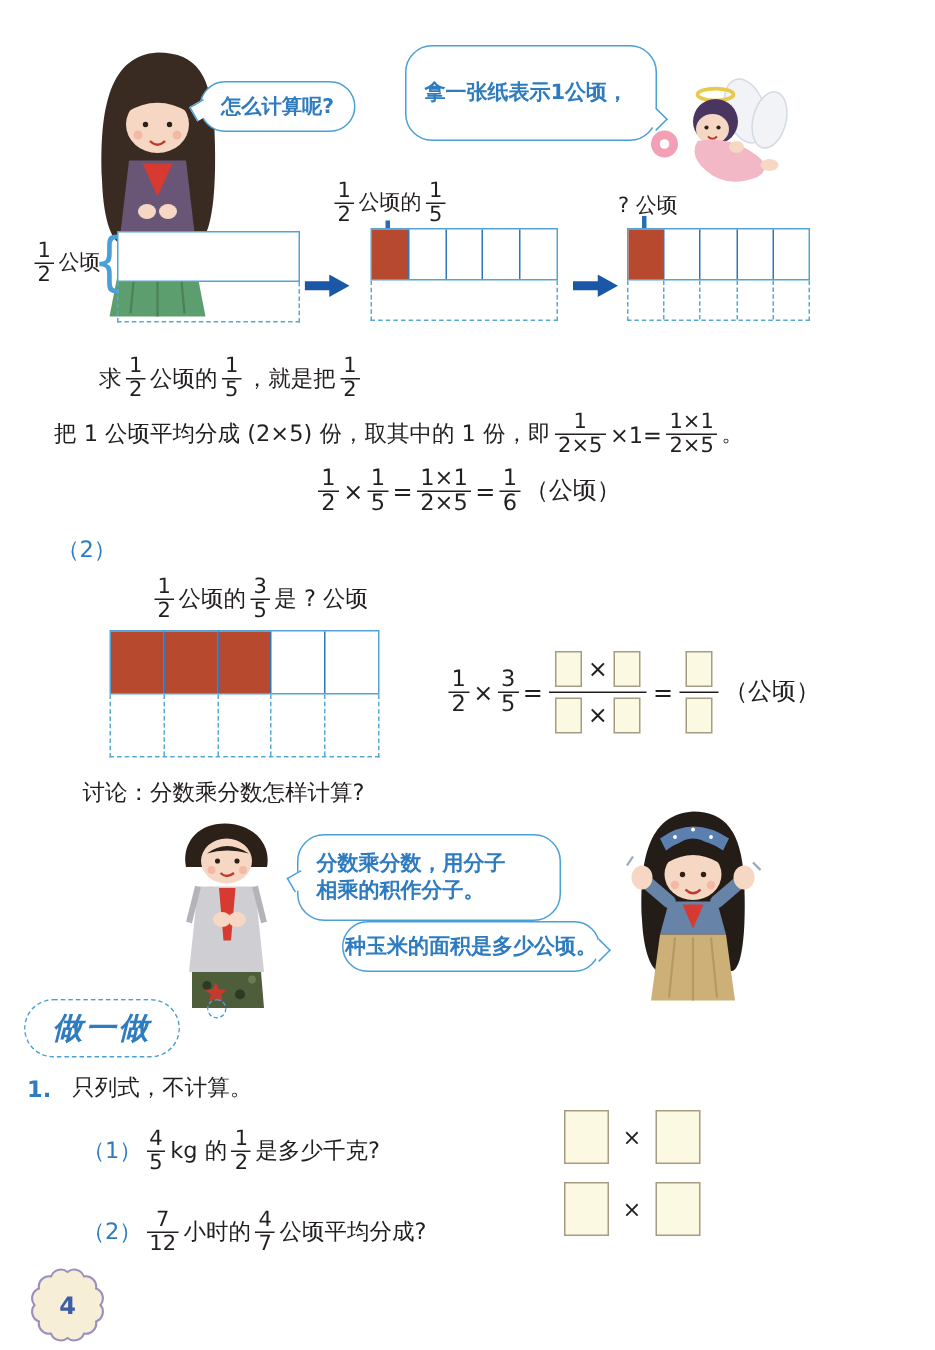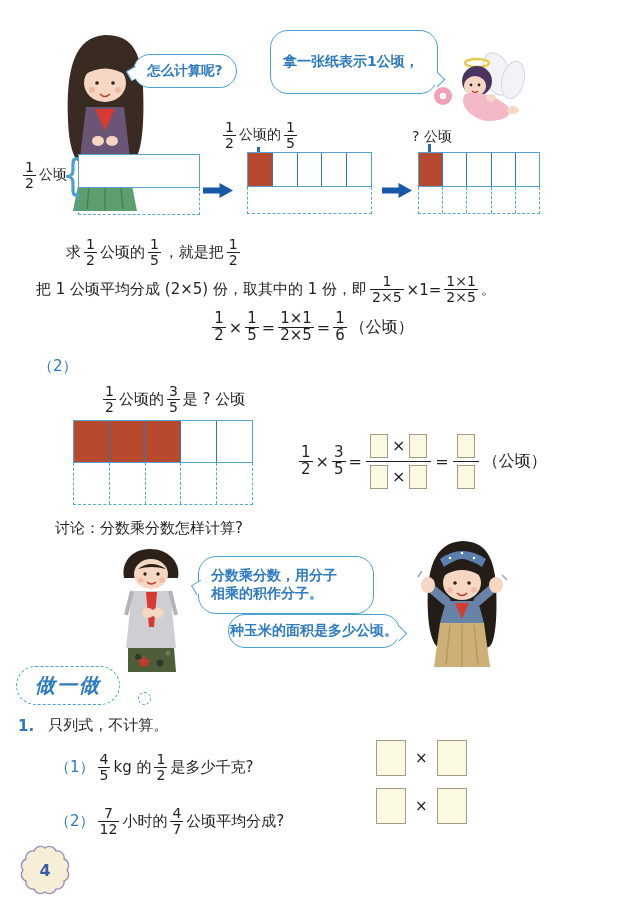--- a/index.html
+++ b/index.html
@@ -319,21 +319,21 @@
   <path d="M48,68 L80,68 L86,90 L42,90 Z" fill="#6883a8"></path>
   <path d="M48,68 L34,56 M80,68 L94,56" stroke="#6883a8" stroke-width="9" stroke-linecap="round"></path>
   <ellipse cx="30" cy="52" rx="7" ry="8" fill="#f6d7c3"></ellipse>
   <ellipse cx="98" cy="52" rx="7" ry="8" fill="#f6d7c3"></ellipse>
   <path d="M20,44 l4,-6 M104,42 l5,5" stroke="#9aa7b5" stroke-width="1.5"></path>
   <path d="M57,70 L71,70 L64,86 Z" fill="#d63a31"></path>
   <path d="M42,90 L86,90 L92,134 L36,134 Z" fill="#cdb078"></path>
   <path d="M52,92 L48,132 M64,92 L64,134 M76,92 L80,132" stroke="#b49a62" stroke-width="1.5" fill="none"></path>
 </svg>
 
-<div class="abs" style="left:16px;top:666px;display:flex;align-items:flex-end;gap:18px;">
+<div class="abs" style="left:16px;top:666px;display:flex;align-items:flex-start;gap:18px;">
   <span class="doit">做一做</span>
   <span class="doit-tail"></span>
 </div>
 
 <div class="abs trow" style="left:18px;top:716px;">
   <span class="blue" style="font-weight:700;">1.</span>
   <span style="margin-left:14px;">只列式，不计算。</span>
 </div>
 
 <div class="abs trow" style="left:55px;top:744px;height:46px;">

